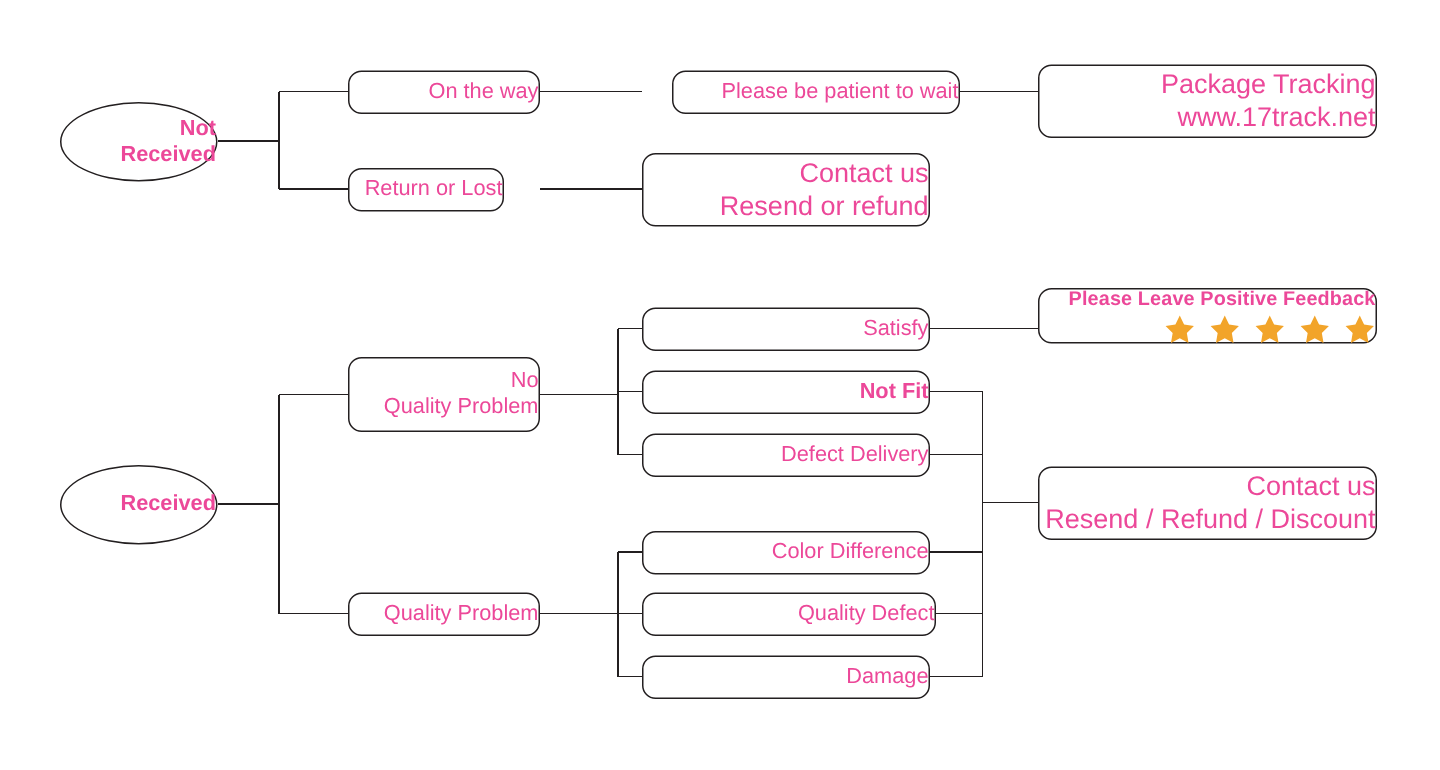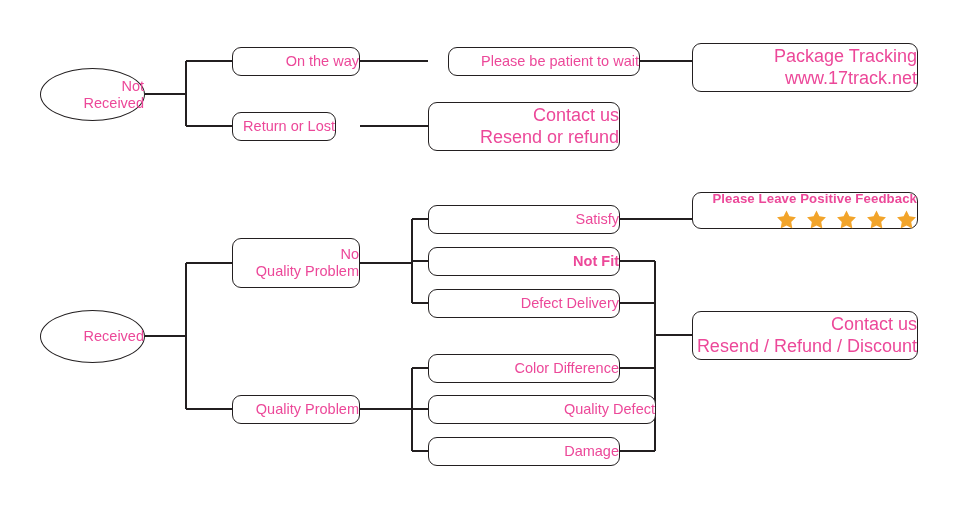--- a/index.html
+++ b/index.html
@@ -40,20 +40,21 @@
     text-align: center;
     color: #ec4899;
     z-index: 2;
     padding-left: 19px;
   }
   .node.box {
     border-radius: 9px;
   }
   .node.oval {
     border-radius: 50%;
+    font-weight: bold;
   }
   .node .line {
     display: block;
     white-space: nowrap;
     line-height: 1.17;
   }
   
   .t-oval  { font-size: 14.5px; }
   .t-stage { font-size: 14.5px; }
   .t-item  { font-size: 14.5px; }
@@ -174,21 +175,21 @@
   </div>
 
   <div class="node box t-item" style="left:428px; top:289px; width:192px; height:29px;">
     <span class="line">Defect Delivery</span>
   </div>
 
   <div class="node box t-item" style="left:428px; top:354px; width:192px; height:29px;">
     <span class="line">Color Difference</span>
   </div>
 
-  <div class="node box t-item" style="left:428px; top:395px; width:228px; height:29px;">
+  <div class="node box t-item" style="left:428px; top:395px; width:196px; height:29px;">
     <span class="line">Quality Defect</span>
   </div>
 
   <div class="node box t-item" style="left:428px; top:437px; width:192px; height:29px;">
     <span class="line">Damage</span>
   </div>
 
   <div class="node box" style="left:692px; top:192px; width:226px; height:37px;">
     <span class="line t-fb">Please Leave Positive Feedback</span>
     <div class="stars" id="star-row">

